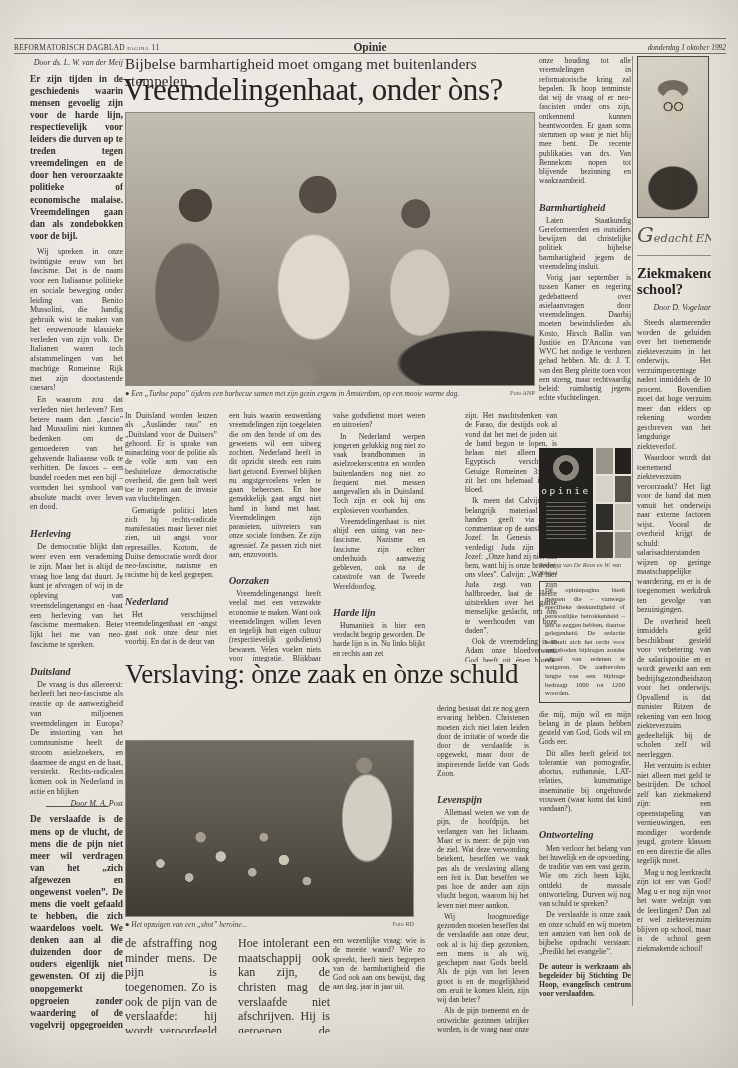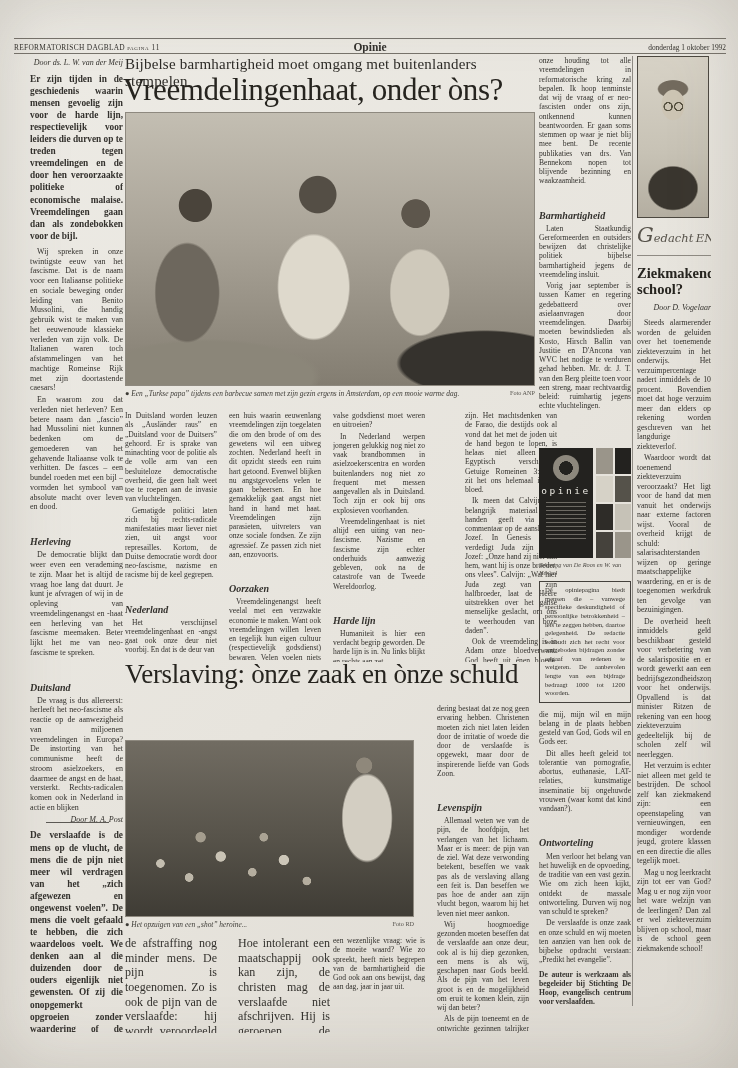--- a/index.html
+++ b/index.html
@@ -8,21 +8,21 @@
         font-family:"Liberation Serif",serif;color:#33312d;}
   .page::after{content:"";position:absolute;inset:0;pointer-events:none;
         box-shadow:inset 0 0 70px rgba(95,88,75,.22);}
   
   .rule{position:absolute;left:14px;right:12px;border-top:1px solid #77736c;}
   .rule-top{top:38px}.rule-bot{top:53px}
   .masthead{position:absolute;top:41px;left:14px;right:12px;height:12px;font-size:7.4px;}
   .mh-left{position:absolute;left:0;top:2px;letter-spacing:.3px}
   .mh-left .pn{font-variant:small-caps;letter-spacing:.6px}
   .mh-center{position:absolute;left:0;right:0;top:0;text-align:center;font-weight:bold;font-size:11.5px;}
-  .mh-right{position:absolute;right:0;top:2px;}
+  .mh-right{position:absolute;right:0;top:2px;font-style:italic;}
   
   .kicker{position:absolute;left:125px;top:56px;width:414px;font-size:15px;letter-spacing:.2px;color:#2d2b27;}
   .headline1{position:absolute;left:123px;top:72px;width:416px;font-size:31px;letter-spacing:-.4px;color:#26241f;}
   .headline2{position:absolute;left:125px;top:659px;width:416px;font-size:27px;letter-spacing:-.3px;color:#26241f;}
   
   .photo{border:1px solid #8e897f;box-sizing:border-box;}
   .photo1{position:absolute;left:125px;top:112px;width:410px;height:274px;
     background:
       radial-gradient(circle 26px at 47% 30%, #544e45 0 70%, transparent 74%),
       radial-gradient(ellipse 58px 85px at 46% 64%, #ded9cc 0 60%, transparent 63%),
@@ -66,21 +66,21 @@
   #col6{left:637px;top:56px;width:74px;height:952px;font-size:7.8px;}
   .seg1{height:388px;overflow:hidden;margin-bottom:4px;}
   .seg2{height:326px;overflow:hidden;}
   
   .blk{margin:0 0 2px;}
   .blk.p{text-indent:7px;}
   .col .blk.p:first-child{text-indent:0;}
   .seg1 .blk.p:first-child,.seg2 .blk.p:first-child{text-indent:0;}
   .blk.intro{font-weight:bold;font-size:9.3px;line-height:1.3;margin:0 0 5px;}
   .blk.byline{font-style:italic;text-align:right;text-indent:0;margin:2px 0 5px;font-size:8px;}
-  .blk.sub{font-weight:bold;font-style:italic;font-size:10px;text-align:left;text-indent:0;margin:24px 0 2px;}
+  .blk.sub{font-weight:bold;font-style:italic;font-size:10px;text-align:left;text-indent:0;margin:16px 0 2px;}
   .blk.rule{border-top:1px solid #5d5a55;height:0;margin:7px 2px 6px;}
   .blk.bold{font-weight:bold;text-indent:0;margin-top:5px;}
   
   .opinie-art{height:110px;display:flex;gap:3px;margin:2px 0 3px;}
   .oa-left{width:54px;background:#23221f;display:flex;flex-direction:column;align-items:center;}
   .oa-circle{width:26px;height:26px;border-radius:50%;margin:7px auto 4px;
              background:radial-gradient(circle,#23221f 0 36%,#8d887d 38% 100%);}
   .oa-word{color:#eceae3;font-size:9.5px;letter-spacing:2.5px;font-family:"DejaVu Sans Mono",monospace;}
   .oa-lines{width:40px;height:38px;margin:5px 0;opacity:.55;
             background:repeating-linear-gradient(180deg,#a8a49a 0 1px,transparent 1px 4px);}

